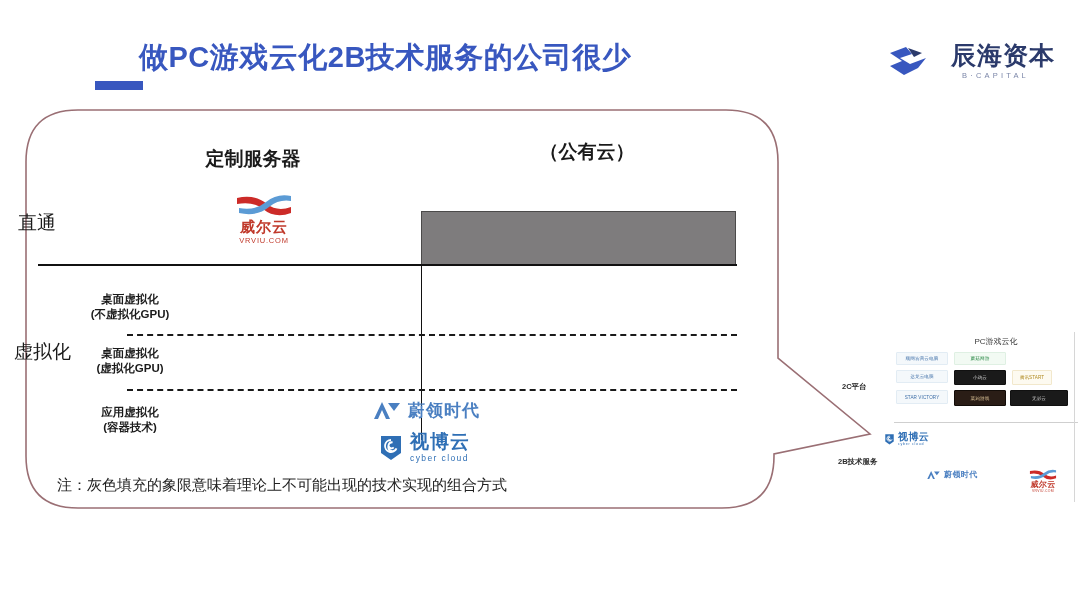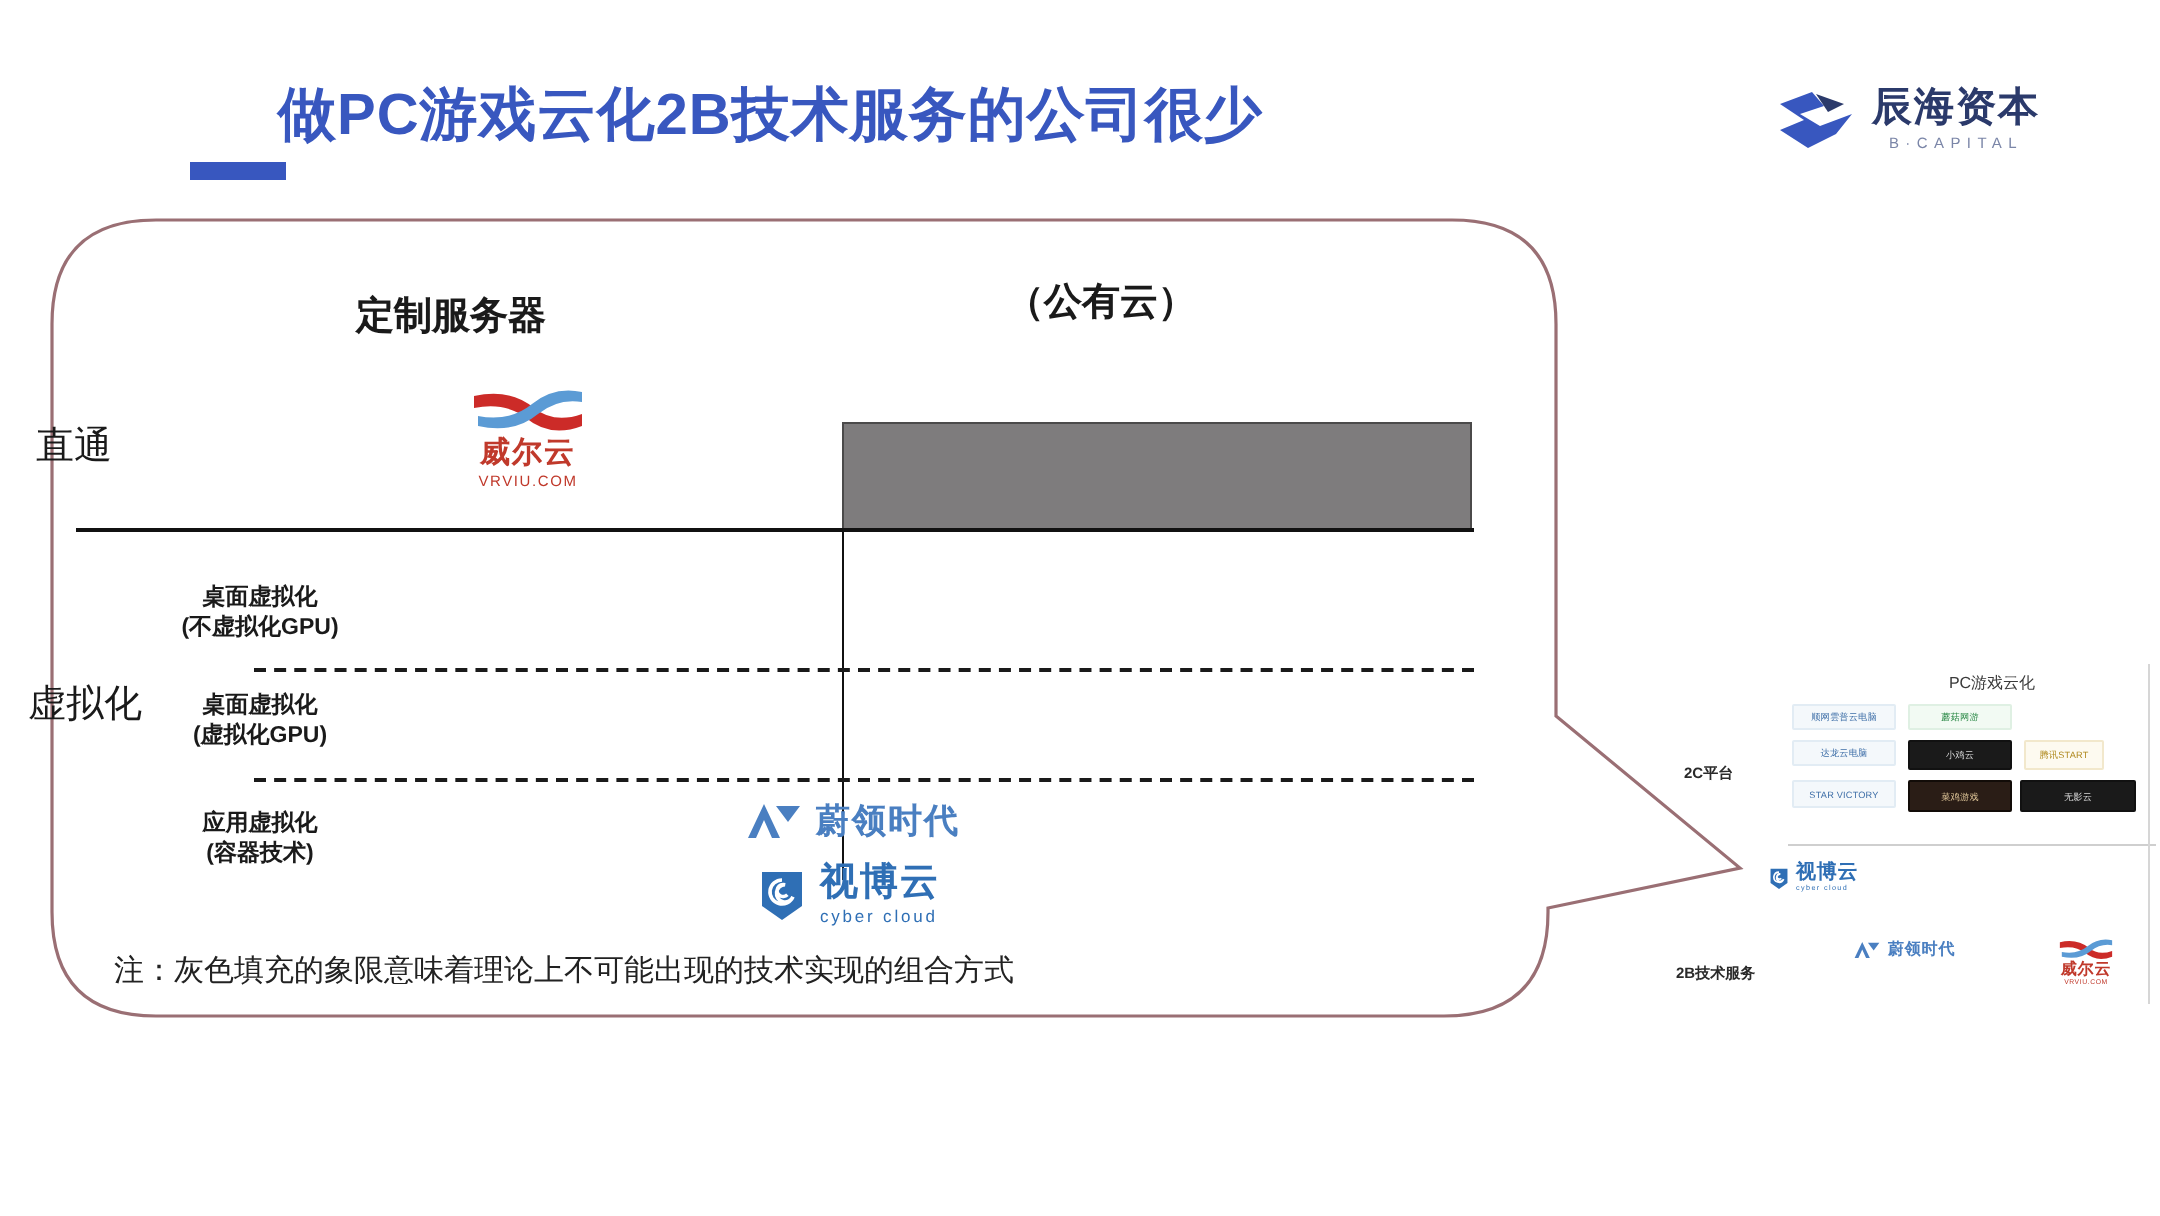--- a/index.html
+++ b/index.html
@@ -44,24 +44,25 @@
     position: absolute;
     left: 888px;
     top: 43px;
     display: flex;
     align-items: center;
     gap: 8px;
   }
   .brand-mark { width: 40px; height: 34px; flex: 0 0 auto; }
   .brand-text { display: flex; flex-direction: column; line-height: 1; }
   .brand-cn {
-    font-size: 20px;
+    font-size: 25px;
     font-weight: bold;
     color: #2b3a6b;
     letter-spacing: 1px;
+    margin-left: 15px;
   }
   .brand-en {
     font-size: 7.5px;
     color: #7b86a8;
     letter-spacing: 3.2px;
     margin-top: 4px;
     text-align: center;
   }
 
   
@@ -70,20 +71,21 @@
     left: 8px;
     top: 108px;
   }
 
   
   .col-head {
     position: absolute;
     font-size: 19px;
     font-weight: bold;
     color: #1a1a1a;
+    text-align: center;
     line-height: 1.22;
     white-space: nowrap;
   }
   .col-head.custom  { left: 178px; top: 147px; width: 150px; }
   .col-head.standard{ left: 503px; top: 140px; width: 168px; }
 
   .row-head {
     position: absolute;
     font-size: 19px;
     font-weight: normal;
@@ -218,21 +220,21 @@
     white-space: nowrap;
   }
   .thumb-axis-label {
     position: absolute;
     font-size: 7.5px;
     font-weight: bold;
     color: #2a2a2a;
     white-space: nowrap;
   }
   .thumb-axis-label.l2c { left: 14px; top: 56px; }
-  .thumb-axis-label.l2b { left: 10px; top: 131px; margin-top: 25px; }
+  .thumb-axis-label.l2b { left: 10px; top: 131px; }
   .thumb-divider {
     position: absolute;
     left: 66px;
     top: 96px;
     width: 184px;
     height: 0;
     border-top: 1px solid #cfcfcf;
   }
   .thumb-right-edge {
     position: absolute;

